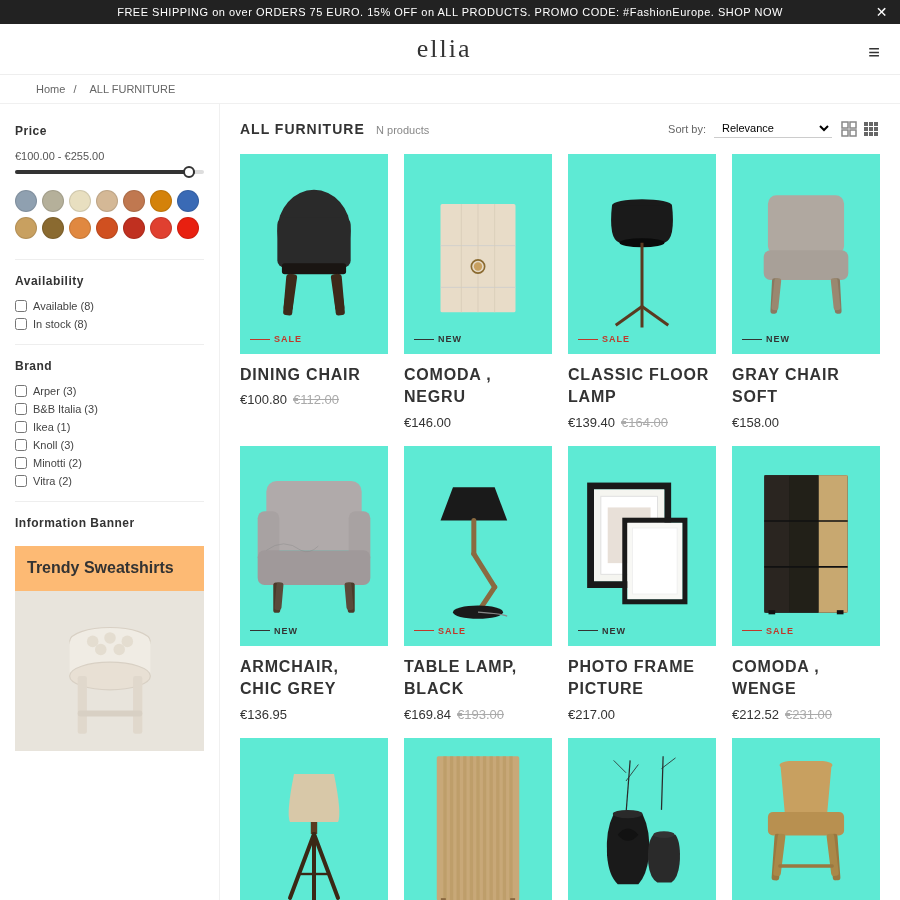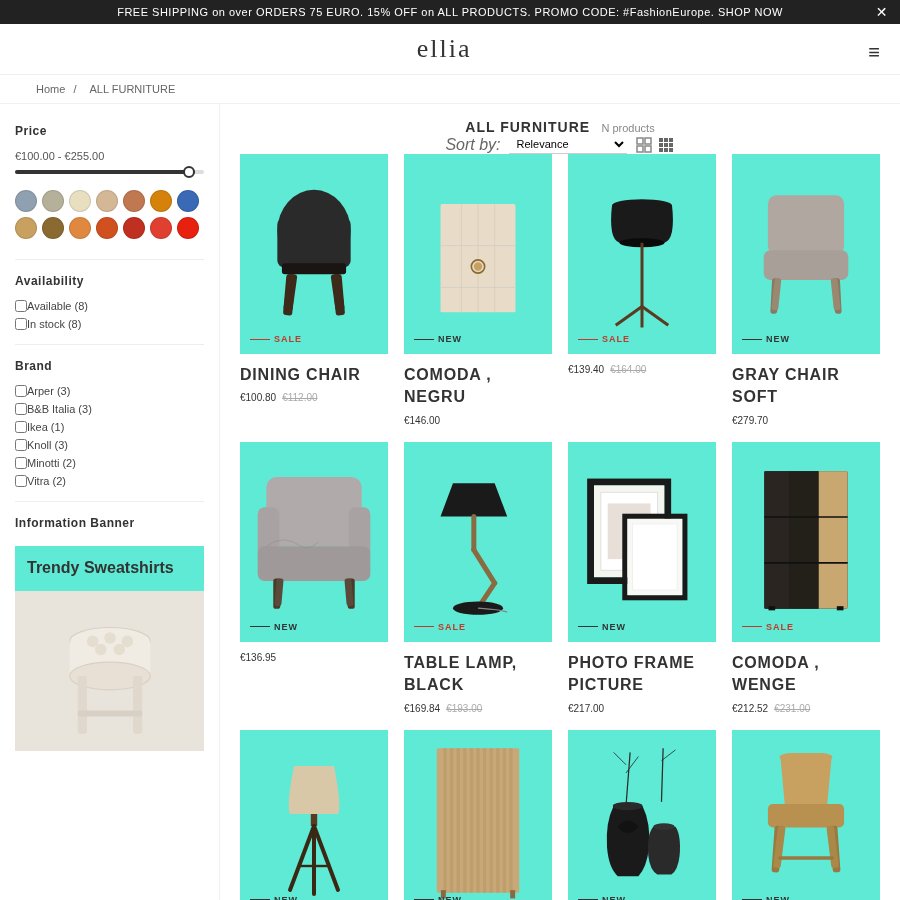--- a/index.html
+++ b/index.html
@@ -120,34 +120,35 @@
 
     .section-divider {
       border: none;
       border-top: 1px solid #eee;
       margin: 14px 0;
     }
 
     .checkbox-item {
       display: flex;
       align-items: center;
+      gap: 6px;
       margin-bottom: 6px;
       font-size: 11px;
       color: #444;
       cursor: pointer;
     }
     .checkbox-item input[type="checkbox"] {
       width: 12px;
       height: 12px;
       cursor: pointer;
     }
 
     .info-banner {
       margin-top: 16px;
-      background: #5eead4;
+      background: #fdba74;
       overflow: hidden;
     }
     .info-banner-title {
       padding: 12px;
       font-size: 16px;
       font-weight: bold;
       color: #333;
       line-height: 1.3;
     }
     .info-banner-image {
@@ -163,21 +164,21 @@
     
     .main-content {
       flex: 1;
       padding: 15px 20px;
     }
 
     .main-header {
       display: flex;
       align-items: center;
       justify-content: space-between;
-      flex-direction: column;
+      margin-bottom: 16px;
     }
     .main-title {
       font-size: 14px;
       font-weight: bold;
       letter-spacing: 1px;
       text-transform: uppercase;
     }
     .product-count {
       font-size: 11px;
       color: #888;
@@ -185,23 +186,22 @@
       font-weight: normal;
       text-transform: none;
     }
 
     .sort-controls {
       display: flex;
       align-items: center;
       gap: 8px;
     }
     .sort-label {
-      font-size: 16px;
+      font-size: 11px;
       color: #666;
-      font-style: italic;
     }
     .sort-select {
       font-size: 11px;
       border: none;
       border-bottom: 1px solid #ccc;
       padding: 2px 4px;
       cursor: pointer;
       background: transparent;
     }
     .view-icons {
@@ -263,21 +263,21 @@
 
     .product-name {
       font-size: 16px;
       font-weight: bold;
       letter-spacing: 0.8px;
       text-transform: uppercase;
       line-height: 1.4;
       margin-bottom: 6px;
     }
     .product-price {
-      font-size: 10px;
+      font-size: 13px;
       color: #333;
     }
     .product-price .original {
       color: #aaa;
       text-decoration: line-through;
       margin-left: 6px;
     }
   </style>
 </head>
 <body>
@@ -497,20 +497,21 @@
             <path d="M20,35 Q15,80 30,85 L90,85 Q105,80 100,35 Z" fill="#1a1a1a"></path>
             <ellipse cx="60" cy="85" rx="30" ry="6" fill="#0a0a0a"></ellipse>
 
             <line x1="60" y1="85" x2="60" y2="170" stroke="#5a3a20" stroke-width="4"></line>
 
             <line x1="60" y1="170" x2="25" y2="195" stroke="#5a3a20" stroke-width="4"></line>
             <line x1="60" y1="170" x2="95" y2="195" stroke="#5a3a20" stroke-width="4"></line>
             <line x1="60" y1="170" x2="60" y2="198" stroke="#5a3a20" stroke-width="4"></line>
           </svg>
         </div>
+        <div class="product-name">CLASSIC FLOOR<br>LAMP</div>
         <div class="product-price">
           €139.40<span class="original">€164.00</span>
         </div>
       </div>
 
       <div class="product-card">
         <div class="product-image-container">
           <div class="product-badge badge-new">
             <div class="badge-line"></div>
             <span>NEW</span>
@@ -521,21 +522,21 @@
 
             <rect x="15" y="75" width="100" height="35" rx="8" fill="#a8a098"></rect>
 
             <rect x="25" y="108" width="8" height="42" rx="3" fill="#8a7860" transform="rotate(3,29,108)"></rect>
             <rect x="97" y="108" width="8" height="42" rx="3" fill="#8a7860" transform="rotate(-3,101,108)"></rect>
             <rect x="28" y="108" width="8" height="38" rx="3" fill="#9a8870" transform="rotate(6,32,108)"></rect>
             <rect x="94" y="108" width="8" height="38" rx="3" fill="#9a8870" transform="rotate(-6,98,108)"></rect>
           </svg>
         </div>
         <div class="product-name">GRAY CHAIR<br>SOFT</div>
-        <div class="product-price">€279.70</div>
+        <div class="product-price">€158.00</div>
       </div>
 
       <div class="product-card">
         <div class="product-image-container">
           <div class="product-badge badge-new">
             <div class="badge-line"></div>
             <span>NEW</span>
           </div>
           <svg viewBox="0 0 150 180" width="130" height="160">
 
@@ -547,20 +548,21 @@
             <rect x="10" y="95" width="130" height="40" rx="8" fill="#a0999a"></rect>
 
             <path d="M20,95 Q40,80 60,95 Q70,100 80,90" stroke="#888" stroke-width="1" fill="none" opacity="0.5"></path>
 
             <rect x="28" y="132" width="8" height="35" rx="3" fill="#4a3a2a"></rect>
             <rect x="114" y="132" width="8" height="35" rx="3" fill="#4a3a2a"></rect>
             <rect x="32" y="132" width="8" height="32" rx="3" fill="#5a4a3a" transform="rotate(5,36,132)"></rect>
             <rect x="110" y="132" width="8" height="32" rx="3" fill="#5a4a3a" transform="rotate(-5,114,132)"></rect>
           </svg>
         </div>
+        <div class="product-name">ARMCHAIR,<br>CHIC GREY</div>
         <div class="product-price">€136.95</div>
       </div>
 
       <div class="product-card">
         <div class="product-image-container">
           <div class="product-badge badge-sale">
             <div class="badge-line" style="background:#c0392b;"></div>
             <span>SALE</span>
           </div>
           <svg viewBox="0 0 120 180" width="100" height="155">

